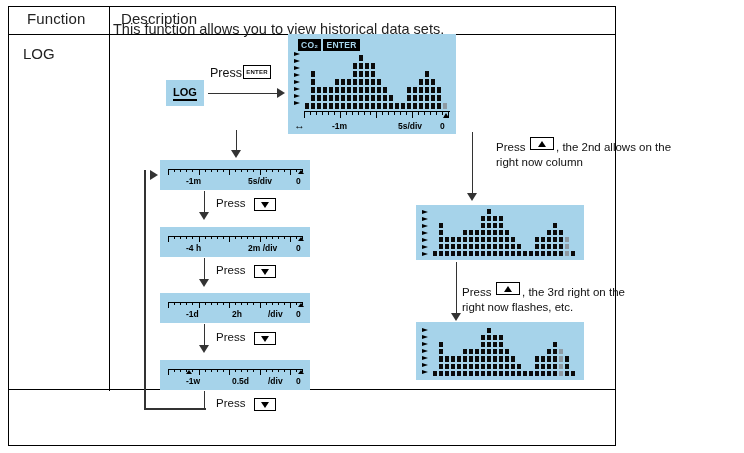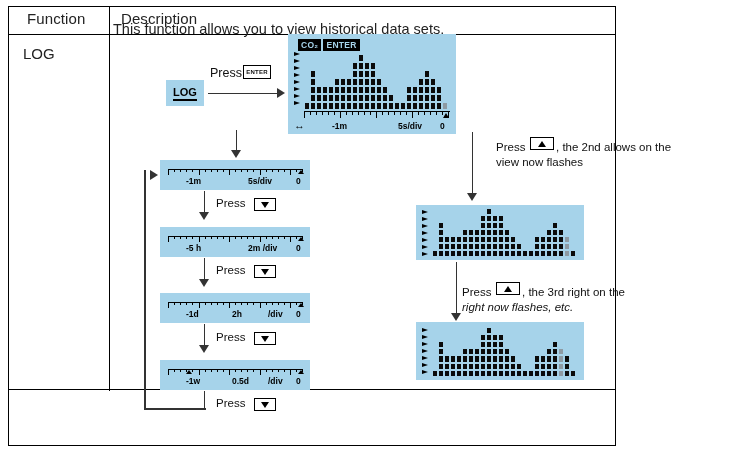--- a/index.html
+++ b/index.html
@@ -312,21 +312,21 @@
   <div class="axlabel" style="left:110px;top:87px;">5s/div</div>
   <div class="axlabel" style="left:152px;top:87px;">0</div>
   <div class="cursor-mark" style="left:155px;top:79px;"></div>
 </div>
 
 <div class="lbl-small" style="left:496px;top:140px;">Press</div>
 <div class="keycap" id="key-up-1" style="left:530px;top:137px;width:24px;height:13px;">
   <i class="tri tri-up"></i>
 </div>
 <div class="lbl-small" style="left:556px;top:140px;">, the 2nd allows on the</div>
-<div class="lbl-small" style="left:496px;top:155px;">view now flashes</div>
+<div class="lbl-small" style="left:496px;top:155px;">right now column</div>
 
 <div class="ln-v" style="left:472px;top:132px;height:62px;"></div>
 <div class="ah-d" style="left:467px;top:193px;"></div>
 
 <div class="panel" id="chart-2" style="left:416px;top:205px;width:168px;height:55px;">
   <div class="yaxis" id="yaxis-2" style="top:5px;">
       <i class="ytick"></i>
       <i class="ytick"></i>
       <i class="ytick"></i>
       <i class="ytick"></i>
@@ -473,21 +473,21 @@
 </div>
 
 <div class="ln-v" style="left:456px;top:262px;height:52px;"></div>
 <div class="ah-d" style="left:451px;top:313px;"></div>
 
 <div class="lbl-small" style="left:462px;top:285px;">Press</div>
 <div class="keycap" id="key-up-2" style="left:496px;top:282px;width:24px;height:13px;">
   <i class="tri tri-up"></i>
 </div>
 <div class="lbl-small" style="left:522px;top:285px;">, the 3rd right on the</div>
-<div class="lbl-small" style="left:462px;top:300px;font-style:italic;">right now flashes, etc.</div>
+<div class="lbl-small" style="left:462px;top:300px;">right now flashes, etc.</div>
 
 <div class="panel" id="chart-3" style="left:416px;top:322px;width:168px;height:58px;">
   <div class="yaxis" id="yaxis-3" style="top:6px;">
       <i class="ytick"></i>
       <i class="ytick"></i>
       <i class="ytick"></i>
       <i class="ytick"></i>
       <i class="ytick"></i>
       <i class="ytick"></i>
       <i class="ytick"></i>
@@ -691,21 +691,21 @@
     <i class="st" style="left: 87.3px; height: 3px;"></i>
     <i class="st" style="left: 93.4px; height: 3px;"></i>
     <i class="st" style="left: 99.5px; height: 6px;"></i>
     <i class="st" style="left: 105.6px; height: 3px;"></i>
     <i class="st" style="left: 111.7px; height: 3px;"></i>
     <i class="st" style="left: 117.8px; height: 3px;"></i>
     <i class="st" style="left: 123.9px; height: 3px;"></i>
     <i class="st" style="left: 130px; height: 6px;"></i>
     <i class="st" style="left: 136.1px; height: 3px;"></i>
     <i class="st" style="left: 142.2px; height: 3px;"></i>
-    <div class="slab" style="left: 26px;">-5 h</div>
+    <div class="slab" style="left: 26px;">-4 h</div>
     <div class="slab" style="left: 88px;">2m  /div</div>
     <div class="slab" style="left: 136px;">0</div>
     <i class="smark" style="left: 138px;"></i>
   </div>
 
 <div class="ln-v" style="left:204px;top:258px;height:22px;"></div>
 <div class="ah-d" style="left:199px;top:279px;"></div>
 <div class="lbl" style="left:216px;top:264px;font-size:11.5px;">Press</div>
 <div class="keycap" id="key-dn-2" style="left:254px;top:265px;width:22px;height:13px;">
   <i class="tri tri-dn"></i>

